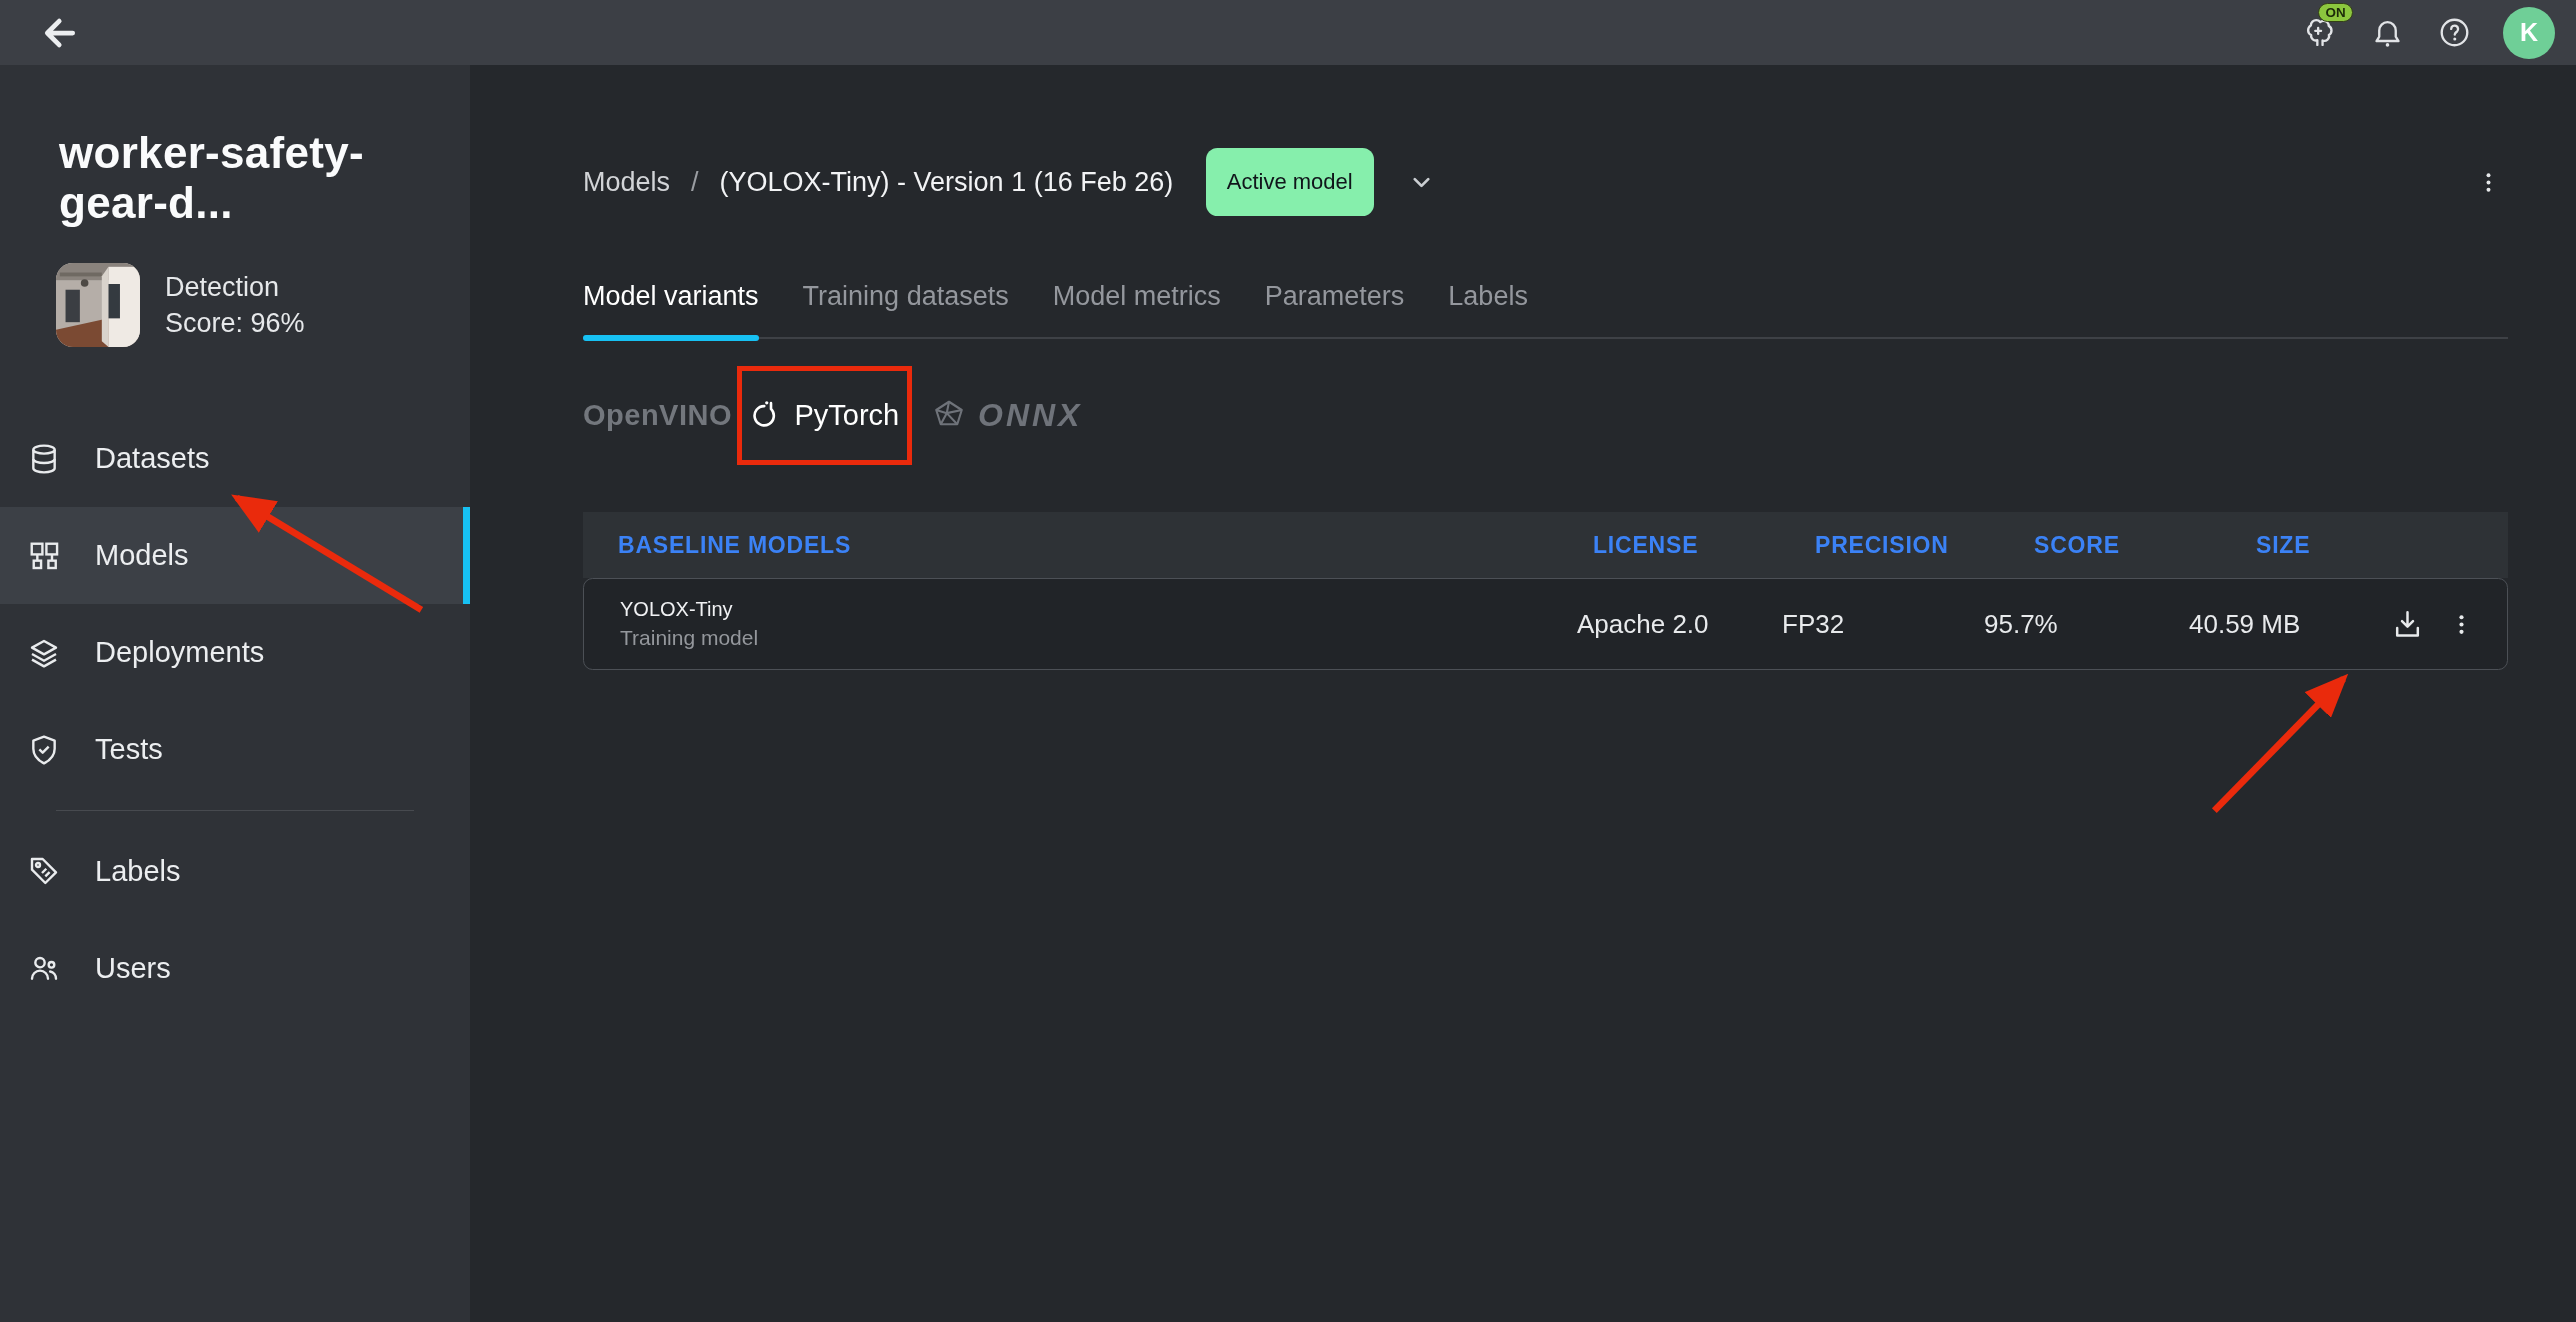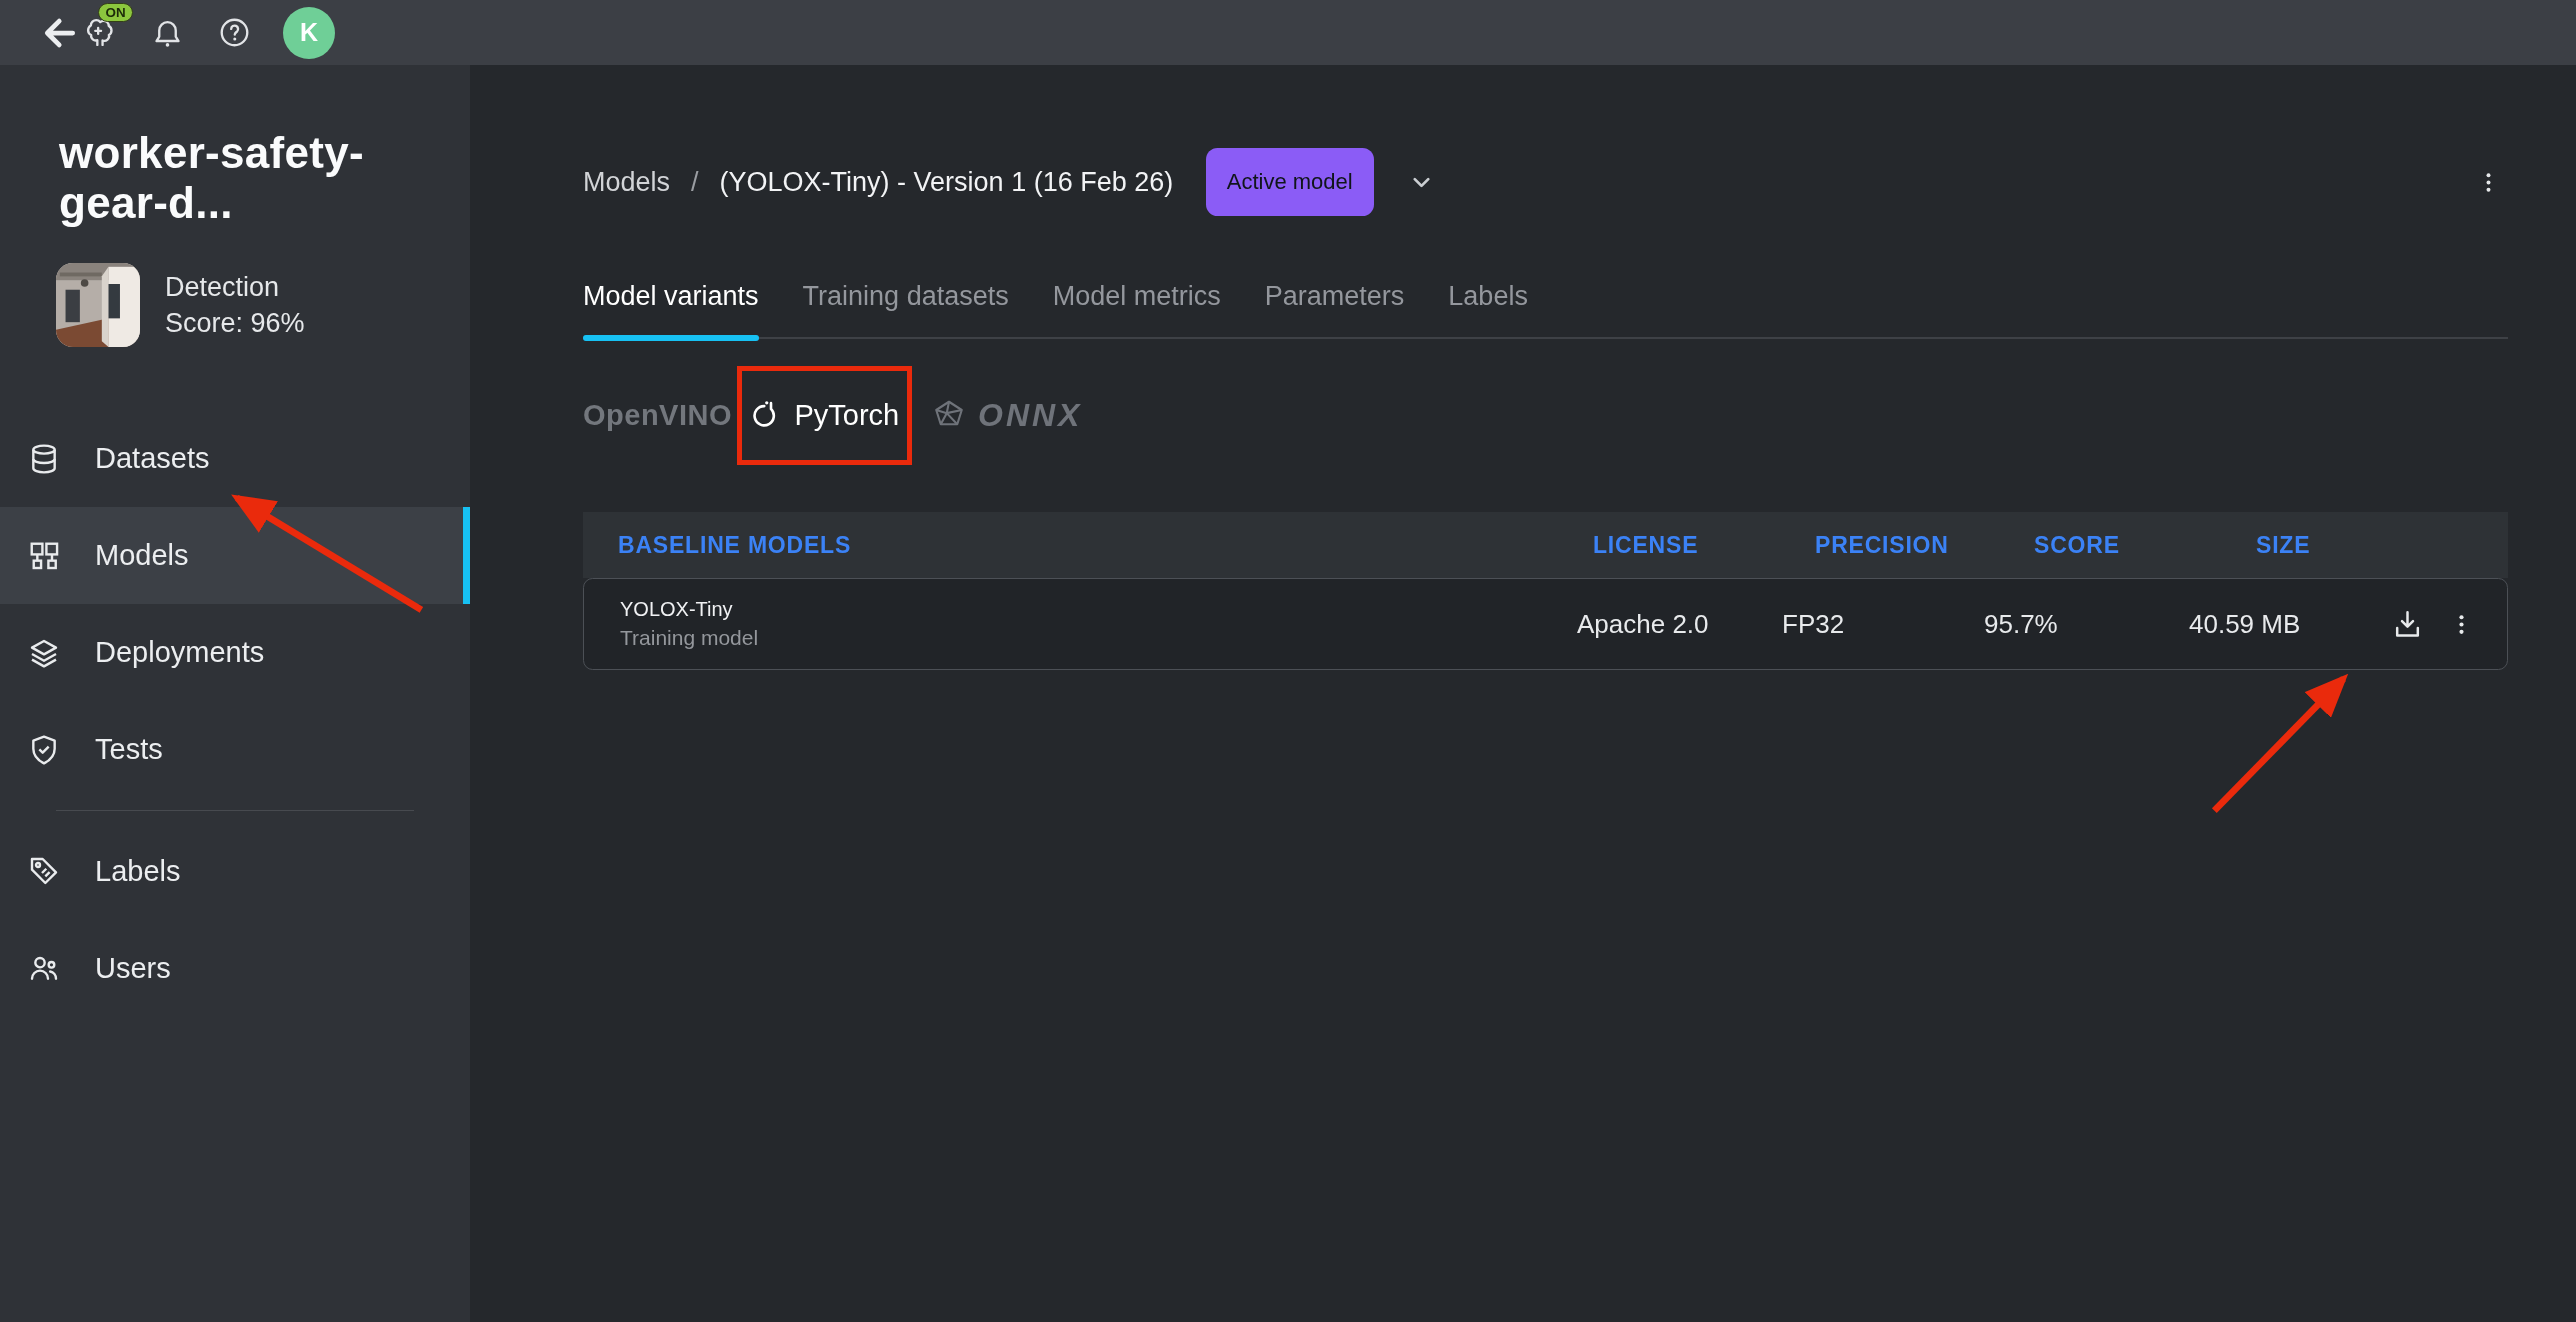--- a/index.html
+++ b/index.html
@@ -4,21 +4,21 @@
 <style>
   html,body{margin:0;padding:0;}
   body{
     width:2576px;height:1323px;position:relative;overflow:hidden;
     background:#25282c;color:#e8eaec;
     font-family:"Liberation Sans",sans-serif;
   }
   svg{display:block}
   
   .topbar{position:absolute;top:0;left:0;right:0;height:65px;background:#3c3f45;
-    display:flex;align-items:center;
+    display:flex;align-items:center;justify-content:space-between;
     padding:0 21px 0 38px;box-sizing:border-box;z-index:2;}
   .back-btn{width:44px;height:44px;display:flex;align-items:center;justify-content:center;color:#eceef0;cursor:pointer;}
   .topbar-right{display:flex;align-items:center;gap:31px;}
   .icon-btn{width:36px;height:36px;color:#e2e4e7;display:flex;align-items:center;justify-content:center;position:relative;cursor:pointer;}
   .icon-btn svg{width:33px;height:33px;}
   .credits-pill{position:absolute;top:-11.5px;right:-15.3px;background:#8cc63e;color:#1d2b09;
     border:1.9px solid #343f18;border-radius:11.5px;font-size:13.4px;font-weight:bold;padding:1px 6.7px;line-height:15.3px;}
   .avatar{width:52px;height:52px;border-radius:50%;background:#6fcf97;color:#ffffff;
     font-size:25px;font-weight:bold;display:flex;align-items:center;justify-content:center;cursor:pointer;}
   
@@ -33,21 +33,21 @@
   .menu-item svg{width:32px;height:32px;flex:0 0 auto;}
   .menu-item.selected{background:#3c4046;}
   .menu-item.selected::after{content:"";position:absolute;right:0;top:0;bottom:0;width:6.7px;background:#17c1f3;}
   .menu-divider{height:1.9px;background:#474a4f;margin:11.5px 56px;}
   
   .main{position:absolute;top:65px;left:470px;right:0;bottom:0;padding:0 68px 0 113px;box-sizing:border-box;}
   .breadcrumb{margin-top:96px;height:42px;display:flex;align-items:center;gap:21px;font-size:27px;position:relative;}
   .crumb-root{color:#d2d4d7;cursor:pointer;}
   .crumb-sep{color:#9a9da2;}
   .crumb-current{color:#f2f3f5;}
-  .active-badge{background:#8b5cf6;color:#10151a;font-size:22px;font-weight:500;padding:16px 21px;height:36px;
+  .active-badge{background:#86efac;color:#10151a;font-size:22px;font-weight:500;padding:16px 21px;height:36px;
     line-height:36px;border-radius:11.5px;margin-left:11.5px;cursor:pointer;}
   .crumb-chevron{color:#cbced2;margin-left:13.4px;cursor:pointer;}
   .crumb-chevron svg{width:27px;height:27px;}
   .breadcrumb-kebab{position:absolute;right:1.9px;top:3.8px;width:35px;height:35px;display:flex;
     align-items:center;justify-content:center;color:#e6e8ea;cursor:pointer;}
   .tabs{margin-top:78px;display:flex;gap:44px;border-bottom:2.9px solid #3e4146;position:relative;}
   .tab{font-size:27px;color:#94979d;padding-bottom:25px;position:relative;cursor:pointer;}
   .tab.active{color:#ffffff;}
   .tab.active::after{content:"";position:absolute;left:0;right:0;bottom:-3.8px;height:5.8px;background:#17c1f3;border-radius:2.9px;}
   .fw-row{margin-top:27px;height:99px;display:flex;align-items:center;}

